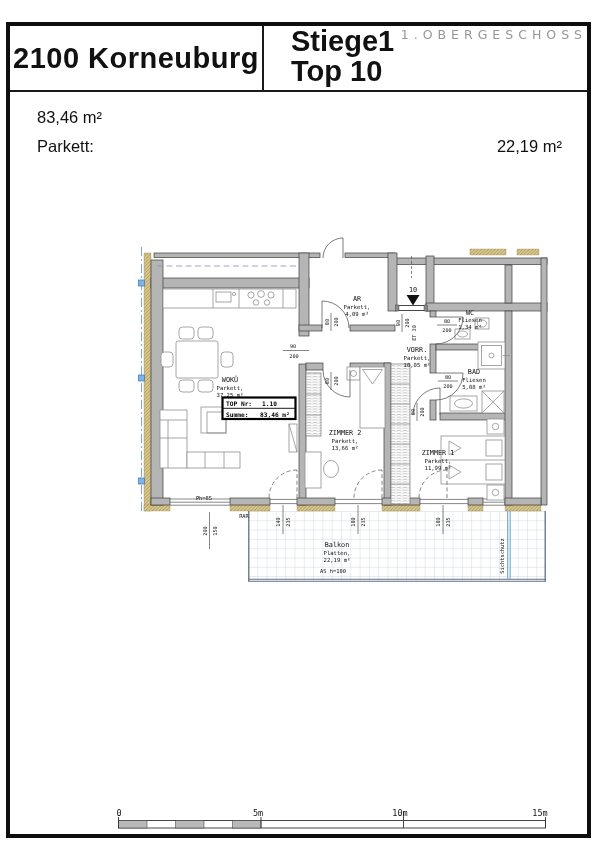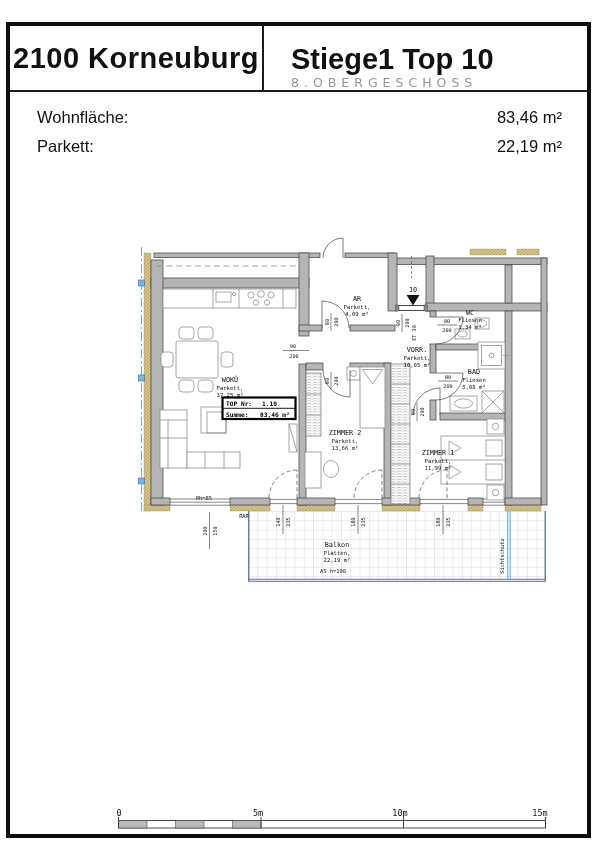--- a/index.html
+++ b/index.html
@@ -4,21 +4,21 @@
 <style>
   html,body{margin:0;padding:0;}
   body{width:603px;height:842px;background:#fff;position:relative;
        font-family:"Liberation Sans",sans-serif;color:#111;overflow:hidden;}
   .frame{position:absolute;left:6px;top:22px;width:585px;height:816px;
          border:4px solid #0e0e0e;box-sizing:border-box;background:#fff;}
   .header{display:flex;height:64px;border-bottom:2px solid #1a1a1a;}
   .header-left{width:254px;border-right:2px solid #1a1a1a;box-sizing:border-box;
                display:flex;align-items:center;justify-content:center;}
   .header-left .loc{font-size:29px;font-weight:bold;letter-spacing:.5px;}
-  .header-right{flex:1;display:flex;flex-direction:column;justify-content:flex-end;
+  .header-right{flex:1;display:flex;justify-content:flex-start;
                 padding-left:27px;}
   .header-right .unit{font-size:29px;font-weight:bold;line-height:30px;}
   .header-right .floor{font-size:12.5px;color:#969696;letter-spacing:5px;
                        margin-top:1px;font-family:"DejaVu Sans",sans-serif;}
   .info{padding:11px 25px 0 27px;}
   .info-row{display:flex;justify-content:space-between;font-size:16.5px;
             line-height:29px;}
   svg.plan{position:absolute;left:0;top:0;width:603px;height:842px;
            pointer-events:none;}
   .wall{fill:#b5b5b5;stroke:#3d3d3d;stroke-width:.7;}
@@ -38,26 +38,25 @@
 </head>
 <body>
 
 <div class="frame">
   <div class="header">
     <div class="header-left">
       <span class="loc">2100 Korneuburg</span>
     </div>
     <div class="header-right">
       <span class="unit">Stiege1 Top 10</span>
-      <span class="floor">8.OBERGESCHOSS</span>
+      <span class="floor">1.OBERGESCHOSS</span>
     </div>
   </div>
   <div class="info">
     <div class="info-row">
-      <span>Wohnfläche:</span>
       <span>83,46 m²</span>
     </div>
     <div class="info-row">
       <span>Parkett:</span>
       <span>22,19 m²</span>
     </div>
   </div>
 </div>
 
 <svg class="plan" viewBox="0 0 603 842">

